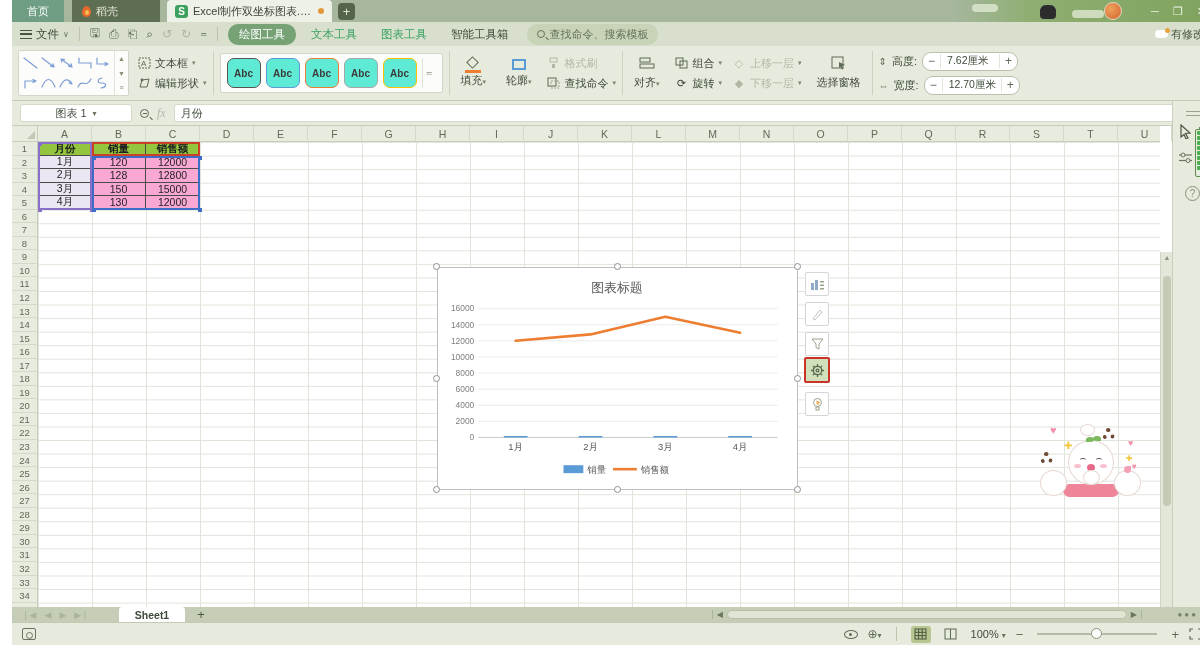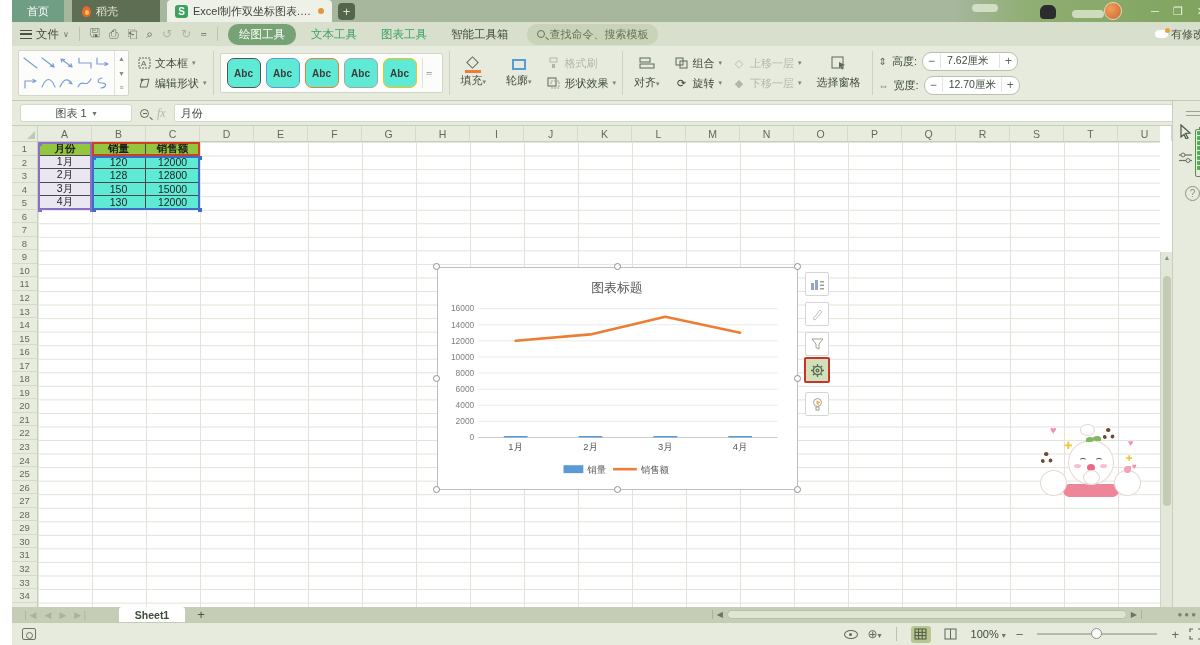--- a/index.html
+++ b/index.html
@@ -114,21 +114,21 @@
     background-image:linear-gradient(to right,#e0e4da 1px,transparent 1px),linear-gradient(to bottom,#e0e4da 1px,transparent 1px);
     background-size:54px 13.55px; }
 
   
   .datatable { position:absolute; left:26px; top:16px; }
   .trow { display:flex; }
   .tcell { width:54px; height:13.55px; flex:none; border-right:1px solid #4a4a4a; border-bottom:1px solid #4a4a4a;
            font-size:10.5px; display:flex; align-items:center; justify-content:center; color:#1e1e1e; }
   .trow:first-child .tcell { border-top:1px solid #4a4a4a; font-weight:bold; background:#93c53e; }
   .tcell:first-child { border-left:1px solid #4a4a4a; }
-  .cell-a { background:#eae6f2; } .cell-bc { background:#5eead4; }
+  .cell-a { background:#eae6f2; } .cell-bc { background:#f9a8d4; }
   .sel-range { position:absolute; pointer-events:none; }
   .sel-handle { position:absolute; width:4px; height:4px; }
 
   
   .chartbox { position:absolute; left:425px; top:141px; width:361px; height:223px; background:#fff; border:1px solid #bfbfbf; }
   .handle { position:absolute; width:7px; height:7px; background:#fff; border:1px solid #8f8f8f; border-radius:50%; }
   .chart-svg { width:100%; height:100%; }
 
   
   .side-btn { position:absolute; left:793px; width:24px; height:24px; background:#fff; border:1px solid #d5d5d5;
@@ -378,21 +378,21 @@
             </span>
           <span>格式刷</span>
         </div>
         <div class="small-cmd">
           <span class="ic">
               <svg width="13" height="12">
                 <rect x="1" y="1" width="8" height="8" fill="none" stroke="#5d6a55"></rect>
                 <rect x="4" y="4" width="8" height="7" fill="none" stroke="#9aa38e" stroke-dasharray="2 1"></rect>
               </svg>
             </span>
-          <span>形状效果</span>
+          <span>查找命令</span>
             <span class="dropcaret">▾</span>
         </div>
       </div>
     </div>
     <div class="rsep"></div>
     <div style="display:flex;gap:10px;align-items:center;">
       <div class="big-cmd">
         <span><svg width="16" height="14">
               <rect x="1" y="2" width="10" height="4" fill="none" stroke="#5d6a55"></rect>
               <rect x="1" y="8" width="14" height="4" fill="none" stroke="#5d6a55"></rect>

